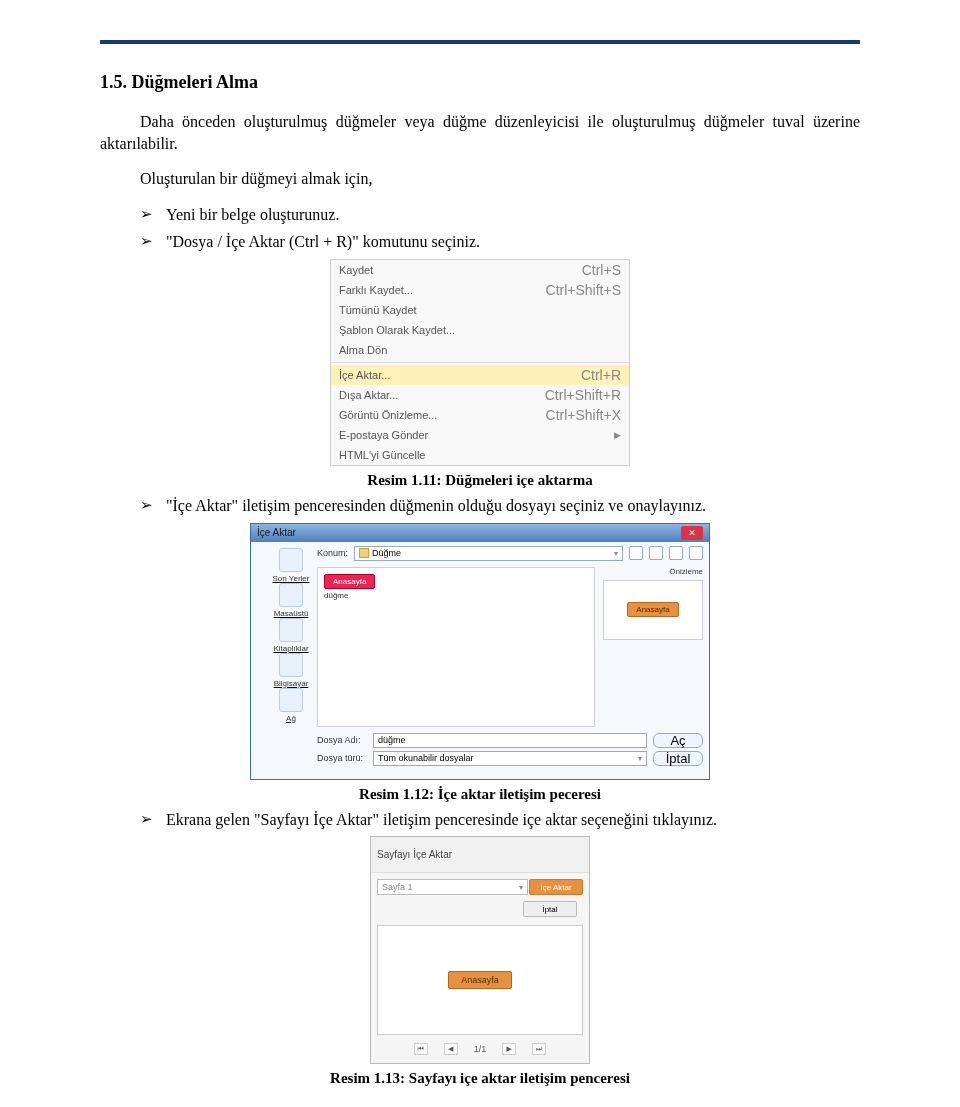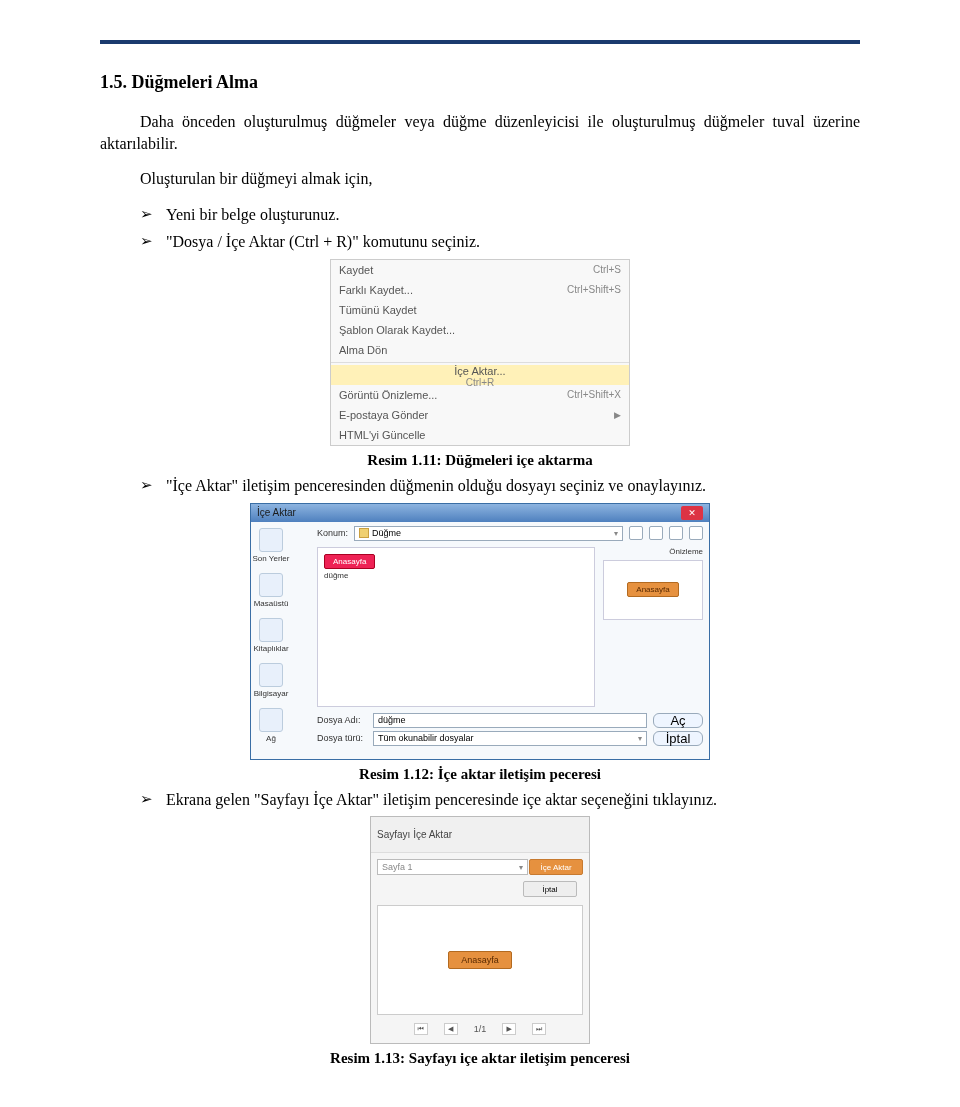--- a/index.html
+++ b/index.html
@@ -11,33 +11,33 @@
   .indent { text-indent:40px; }
   .bul { display:flex; margin:4px 0 6px 40px; line-height:1.35; }
   .bul .arrow { flex:0 0 26px; font-size:15px; }
   .bul .btxt { flex:1; text-align:justify; }
   .caption { text-align:center; font-weight:bold; font-size:15px; margin:6px 0 6px 0; }
   .figure { display:flex; justify-content:center; margin:0 0; }
 
   
   .menu { width:300px; border:1px solid #ccc; font-family:"Segoe UI",Tahoma,sans-serif; font-size:11px; background:#f8f8f8; }
   .menu .row { display:flex; align-items:center; height:20px; padding:0 8px; }
-  .menu .row.sel { background:#fff1b8;flex-direction:column; }
+  .menu .row.sel { background:#fff1b8; }
   .menu .row .lab { flex:1; color:#555; }
-  .menu .row .sc { color:#888; font-size:10px; }
+  .menu .row .sc { color:#888; font-size:14px; }
   .menu .hr { height:1px; background:#ddd; margin:2px 0; }
   .menu .chev { color:#888; font-size:9px; margin-left:4px; }
 
   
   .dlg { width:460px; border:1px solid #3a6ea5; font-family:"Segoe UI",Tahoma,sans-serif; font-size:10px; background:#f6f9fc; position:relative; padding-bottom:6px; }
   .dlg .title { background:linear-gradient(#8db4e0,#4e80be); height:18px; display:flex; align-items:center; padding:0 6px; color:#1a1a1a; }
   .dlg .title .t { flex:1; }
   .dlg .title .x { width:22px; height:14px; background:#d34; border-radius:2px; font-size:9px; color:#fff; display:flex; align-items:center; justify-content:center; }
   .dlg .body { display:flex; }
-  .dlg .side { width:60px; padding:6px 0; display:flex; flex-direction:column; align-items:flex-start; gap:10px; }
+  .dlg .side { width:60px; padding:6px 0; display:flex; flex-direction:column; align-items:flex-end; gap:0;text-decoration:underline; }
   .dlg .side .it { width:40px; display:flex; flex-direction:column; align-items:center; gap:2px; font-size:8px; color:#333; }
   .dlg .side .ic { width:24px; height:24px; border:1px solid #bcd; background:#e8f0fb; border-radius:3px; }
   .dlg .main { flex:1; padding:4px 6px; }
   .dlg .toprow { display:flex; align-items:center; gap:6px; margin-bottom:6px; }
   .dlg .toprow .kon { font-size:9px; color:#333; }
   .dlg .toprow .combo { flex:1; height:15px; border:1px solid #9ab; background:#fff; font-size:9px; display:flex; align-items:center; padding:0 4px; }
   .dlg .toprow .combo .ico { width:10px; height:10px; background:#f0d070; border:1px solid #caa040; margin-right:3px; }
   .dlg .toprow .tbtn { width:14px; height:14px; border:1px solid #9ab; background:#fff; border-radius:2px; }
   .dlg .area { display:flex; gap:8px; }
   .dlg .files { flex:1; height:160px; background:#fff; border:1px solid #ccd; padding:6px; }
@@ -107,20 +107,24 @@
         </div>
         <div class="row">
           <span class="lab">Alma Dön</span>
         </div>
         <div class="hr"></div>
         <div class="row sel">
           <span class="lab">İçe Aktar...</span>
           <span class="sc">Ctrl+R</span>
         </div>
         <div class="row">
+          <span class="lab">Dışa Aktar...</span>
+          <span class="sc">Ctrl+Shift+R</span>
+        </div>
+        <div class="row">
           <span class="lab">Görüntü Önizleme...</span>
           <span class="sc">Ctrl+Shift+X</span>
         </div>
         <div class="row">
           <span class="lab">E-postaya Gönder</span>
           <span class="chev">▶</span>
         </div>
         <div class="row">
           <span class="lab">HTML'yi Güncelle</span>
         </div>

